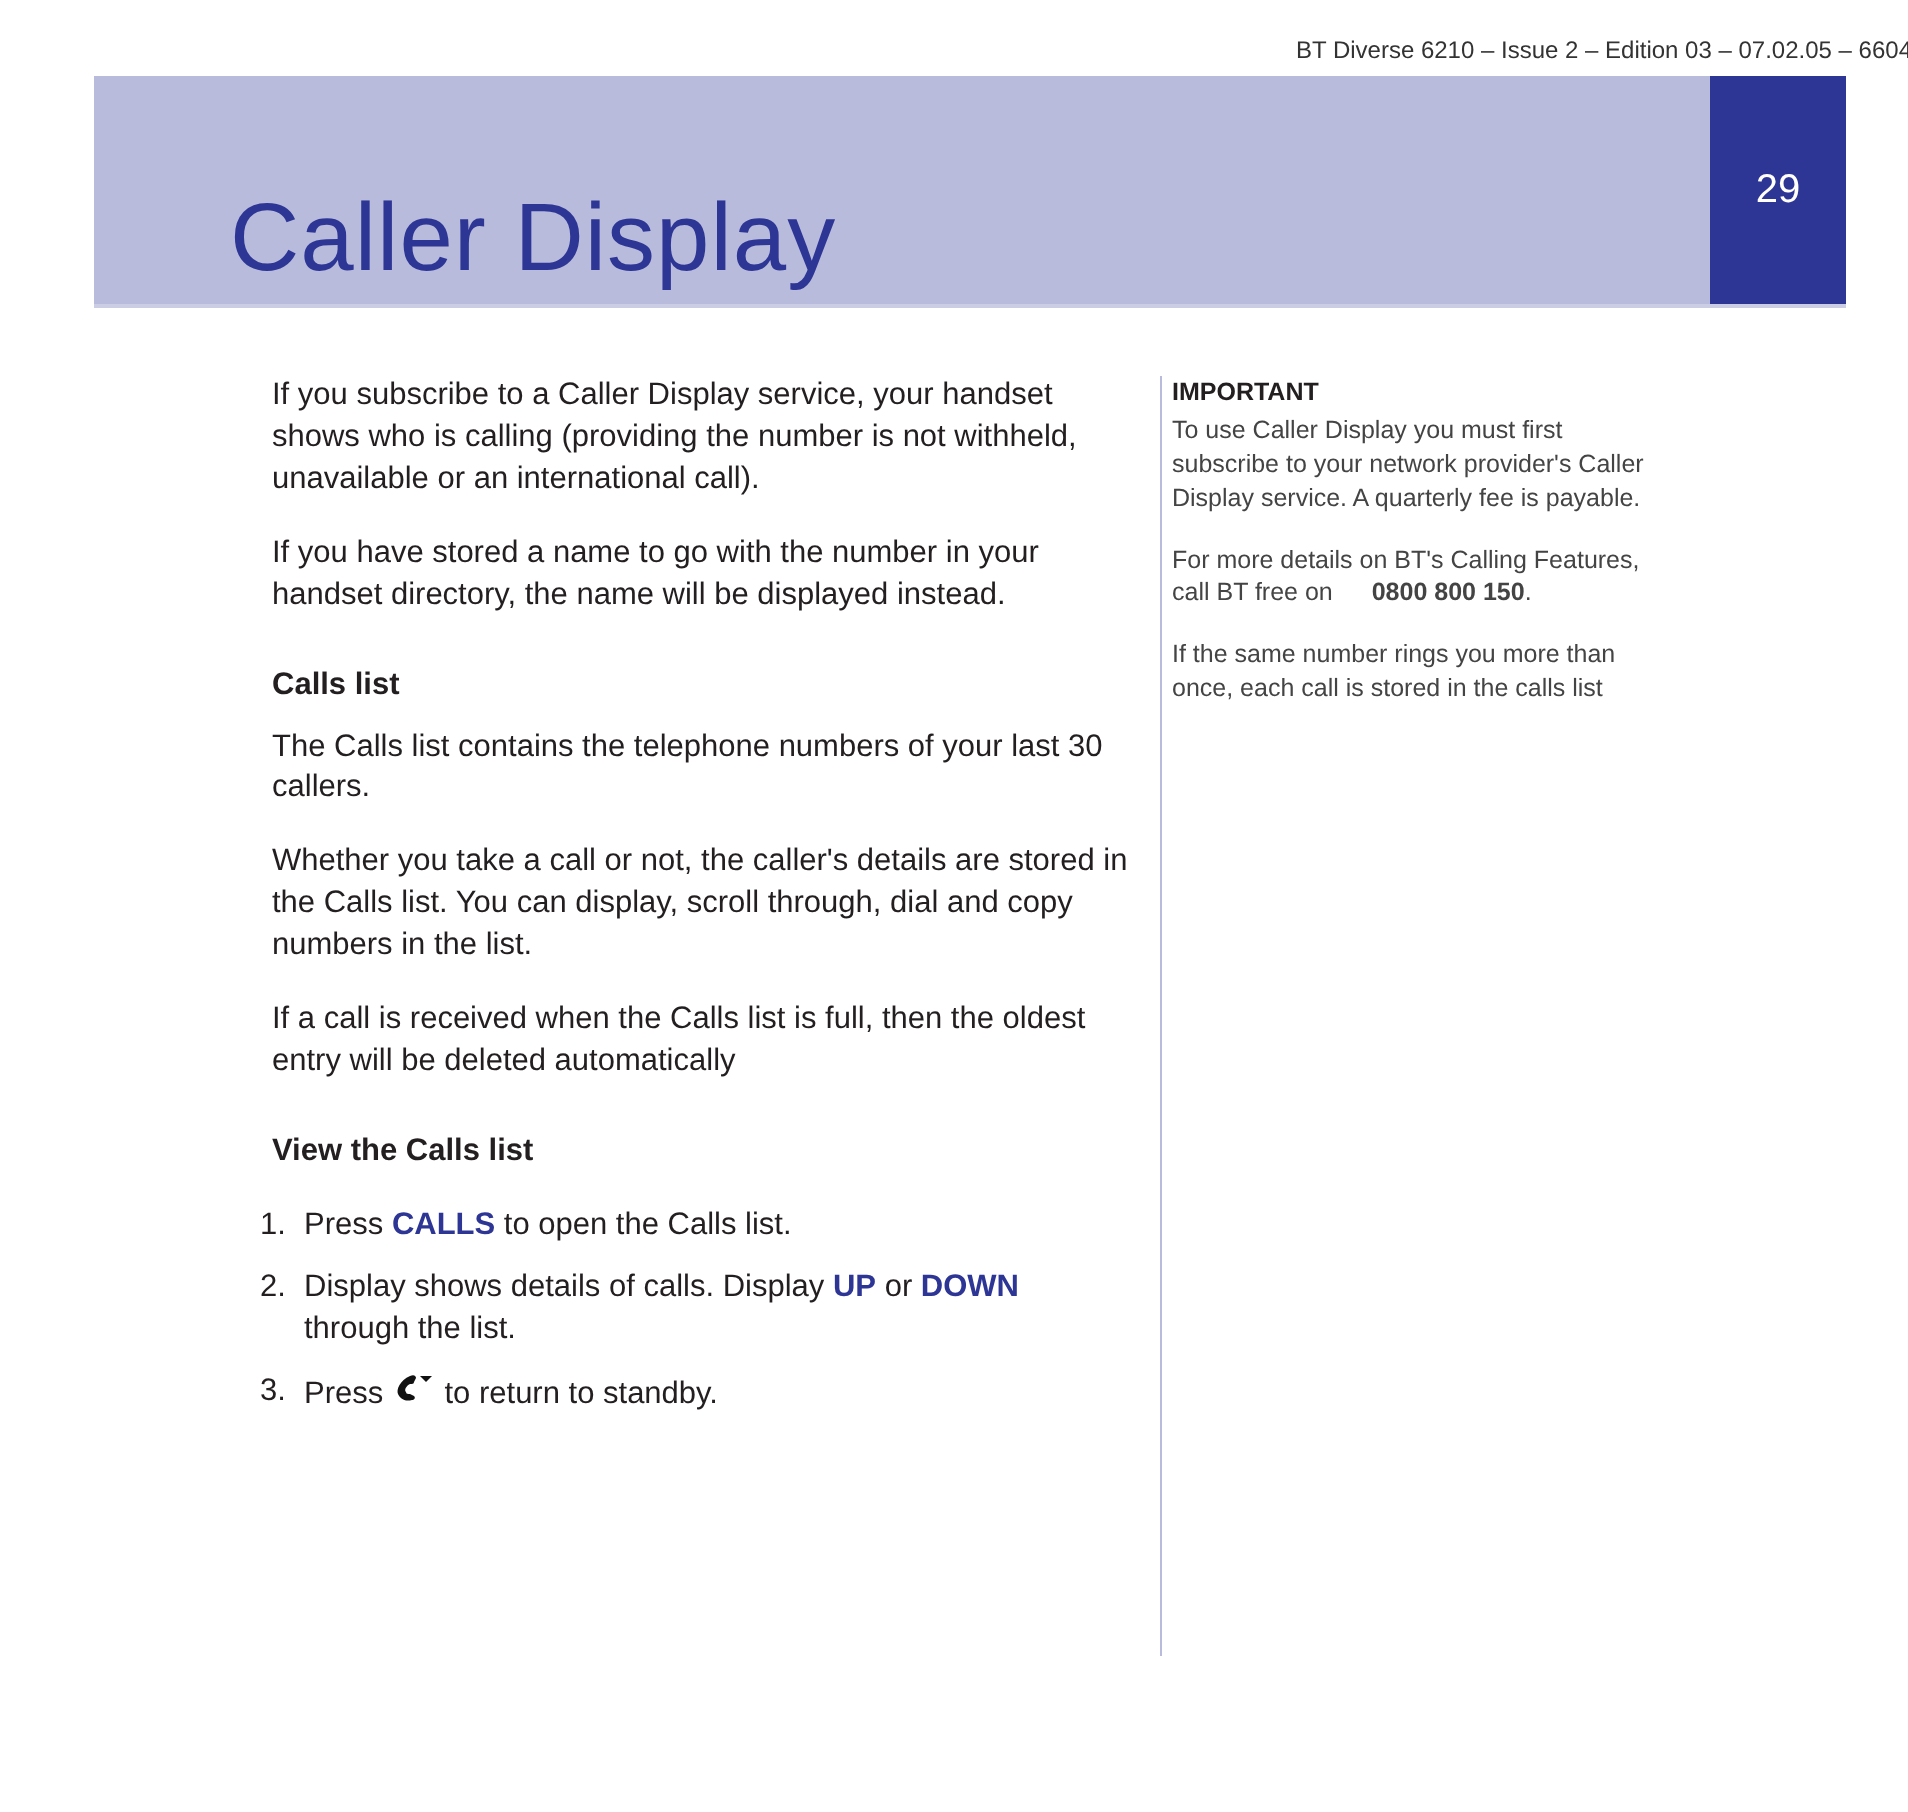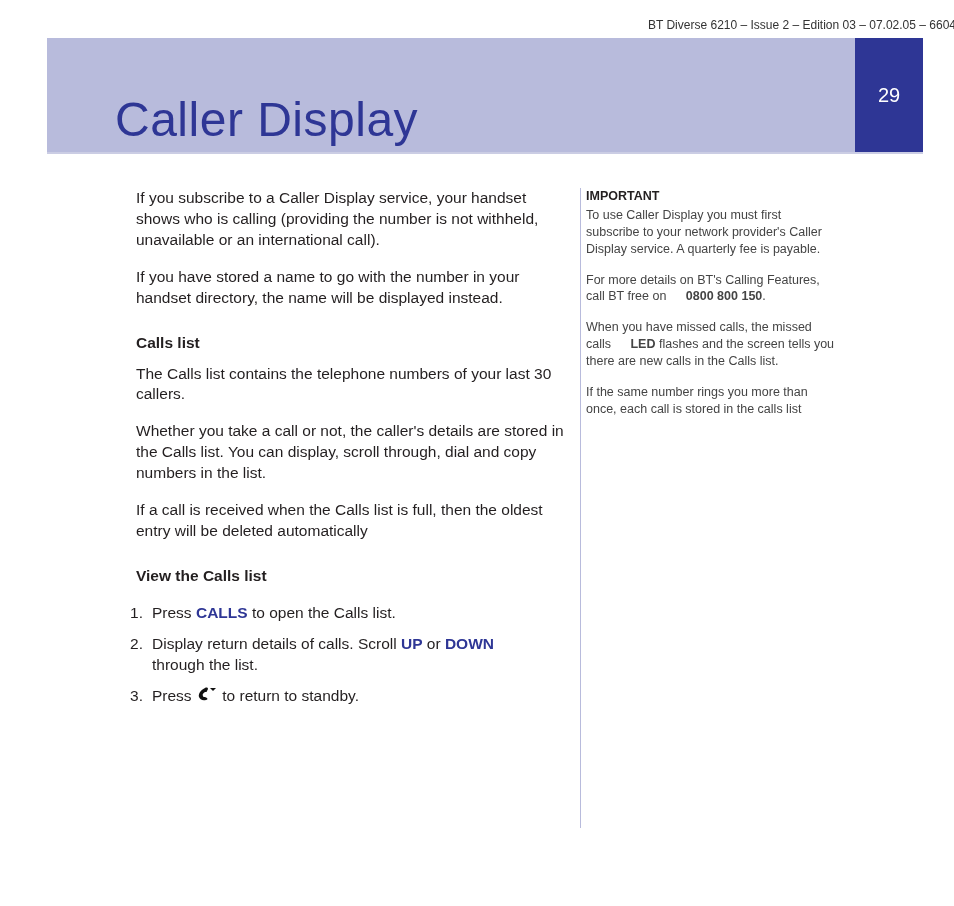--- a/index.html
+++ b/index.html
@@ -157,34 +157,31 @@
   <p>The Calls list contains the telephone numbers of your last 30 callers.</p>
   <p>Whether you take a call or not, the caller's details are stored in the Calls list. You can display, scroll through, dial and copy numbers in the list.</p>
   <p>If a call is received when the Calls list is full, then the oldest entry will be deleted automatically</p>
 
   <div class="sub-head">View the Calls list</div>
   <ol class="steps">
     <li>
       <span>Press </span><span class="kw">CALLS</span><span> to open the Calls list.</span>
     </li>
     <li>
-      <span>Display return details of calls. Scroll </span><span class="kw">UP</span><span> or </span><span class="kw">DOWN</span><span> through the list.</span>
+      <span>Display shows details of calls. Display </span><span class="kw">UP</span><span> or </span><span class="kw">DOWN</span><span> through the list.</span>
     </li>
     <li>
       <span>Press </span><span class="phone-icon"><svg width="22" height="16" viewBox="0 0 22 16">
             <path d="M3 11 C2 9 4 4 9 2 C11 1 12 2 12 3 L11 5 C11 6 10 6 9 6 C7 7 6 9 7 10 C7 11 8 11 9 11 L11 12 C12 13 11 14 10 14 C6 15 4 13 3 11 Z" fill="#111"></path>
             <path d="M14 2 L20 2 L17 5 Z" fill="#111"></path>
           </svg></span><span> to return to standby.</span>
     </li>
   </ol>
 </div>
 
 <div class="side-col">
   <p class="imp-head">IMPORTANT</p>
   <p>To use Caller Display you must first subscribe to your network provider's Caller Display service. A quarterly fee is payable.</p>
   <p class="side-blue">
     <span>For more details on BT's Calling Features, call BT free on </span><span class="b">0800 800 150</span><span>.</span>
   </p>
-  <p class="side-blue">
-    <span>When you have missed calls, the missed calls </span><span class="b">LED</span><span> flashes and the screen tells you there are new calls in the Calls list.</span>
-  </p>
   <p class="side-blue">If the same number rings you more than once, each call is stored in the calls list</p>
 </div>
 
 </body></html>

